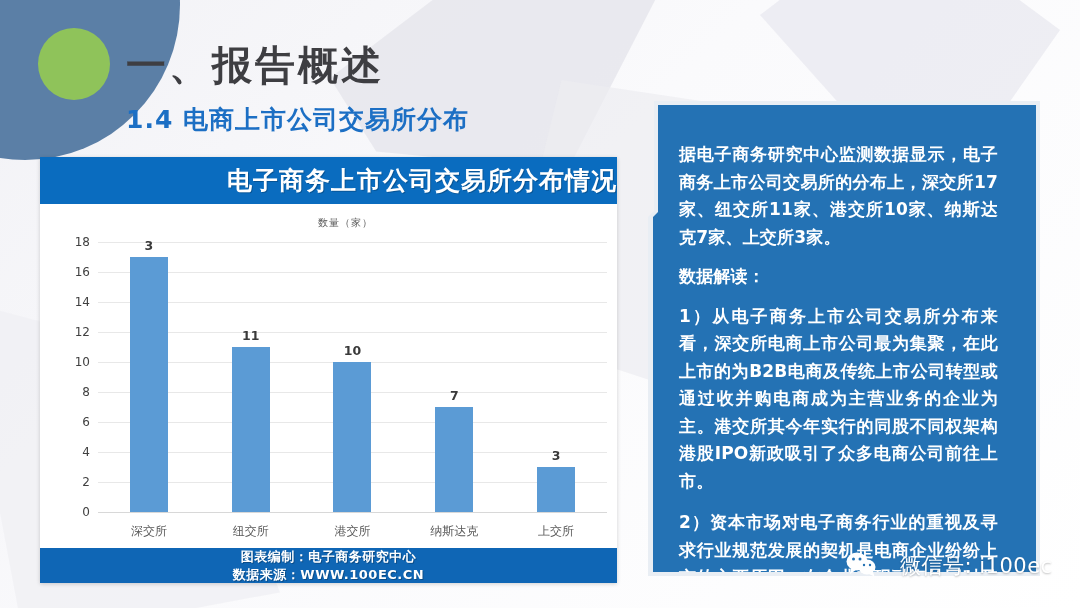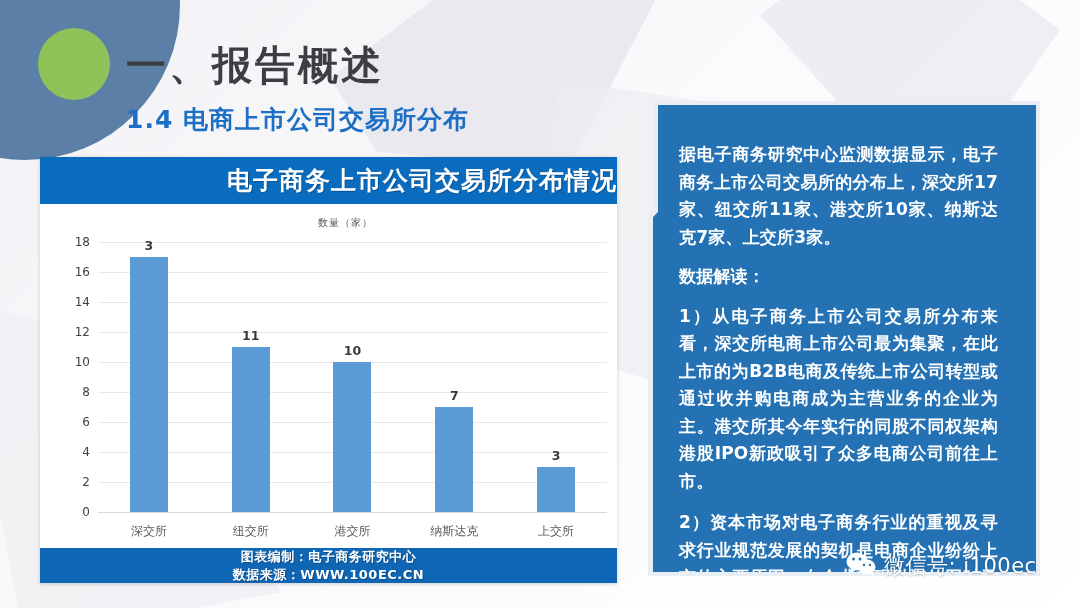--- a/index.html
+++ b/index.html
@@ -128,21 +128,21 @@
   .panel p{
     margin:0 12px 14px 0;color:#ffffff;font-size:17px;line-height:1.62;
     font-weight:bold;letter-spacing:.2px;
     font-family:"DejaVu Sans","Liberation Sans",sans-serif;
     text-align:justify;
   }
   .panel p.tight{margin-bottom:12px;}
 
   
   .watermark{
-    position:absolute;left:846px;top:551px;display:flex;align-items:center;gap:8px;
+    position:absolute;left:846px;top:551px;display:flex;align-items:center;gap:24px;
   }
   .wm-text{
     font-size:21px;color:#ffffff;letter-spacing:.5px;
     font-family:"DejaVu Sans","Liberation Sans",sans-serif;
     text-shadow:0 1px 2px rgba(0,0,0,.25);
   }
 </style>
 </head>
 <body>
 

